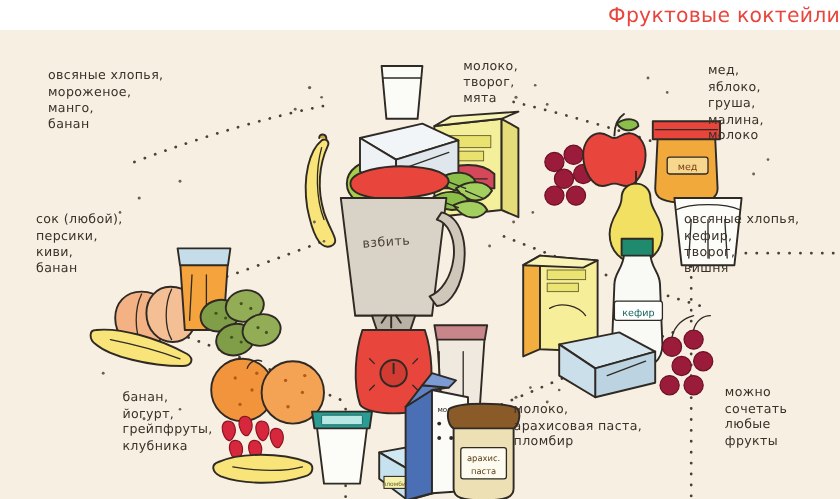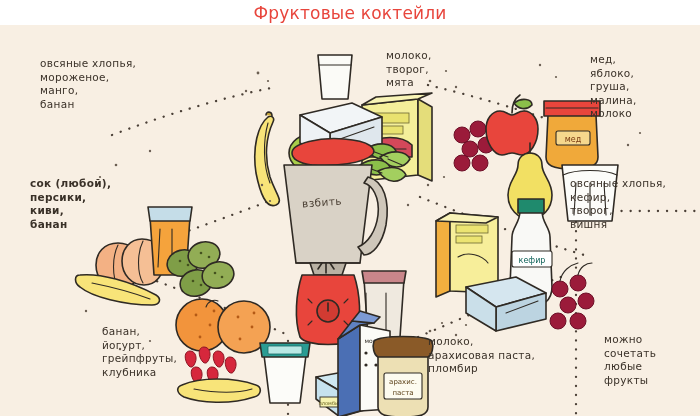--- a/index.html
+++ b/index.html
@@ -7,21 +7,21 @@
     width:700px;height:416px;overflow:hidden;
     background:#ffffff;
     font-family:"DejaVu Sans","Liberation Sans",sans-serif;
   }
   #page{position:relative;width:700px;height:416px;background:#ffffff;}
 
   
   .title-bar{
     position:absolute;left:0;top:0;width:700px;height:25px;
     background:#ffffff;
-    display:flex;align-items:center;justify-content:center;
+    display:flex;align-items:center;justify-content:flex-end;
   }
   .title-bar span{
     color:#e8453c;font-size:17px;letter-spacing:.2px;
     font-family:"DejaVu Sans","Liberation Sans",sans-serif;
   }
 
   
   .poster{
     position:absolute;left:0;top:25px;width:700px;height:391px;
     background:#f8efe3;
@@ -345,40 +345,40 @@
     <div class="note" style="left:386px;top:24px;">молоко,
 творог,
 мята</div>
 
     <div class="note" style="left:590px;top:28px;">мед,
 яблоко,
 груша,
 малина,
 молоко</div>
 
-    <div class="note" style="left:30px;top:152px;font-weight:bold;">сок (любой),
+    <div class="note" style="left:30px;top:152px;">сок (любой),
 персики,
 киви,
 банан</div>
 
     <div class="note" style="left:570px;top:152px;">овсяные хлопья,
 кефир,
 творог,
 вишня</div>
 
     <div class="note" style="left:102px;top:300px;">банан,
 йогурт,
 грейпфруты,
 клубника</div>
 
     <div class="note" style="left:428px;top:310px;">молоко,
 арахисовая паста,
 пломбир</div>
 
-    <div class="note" style="left:604px;top:296px;margin-top:12px;">можно
+    <div class="note" style="left:604px;top:296px;">можно
 сочетать
 любые
 фрукты</div>
 
     <div class="center-label" style="left:302px;top:171px;">взбить</div>
 
     <div class="wm"></div>
   </div>
 </div>
 

